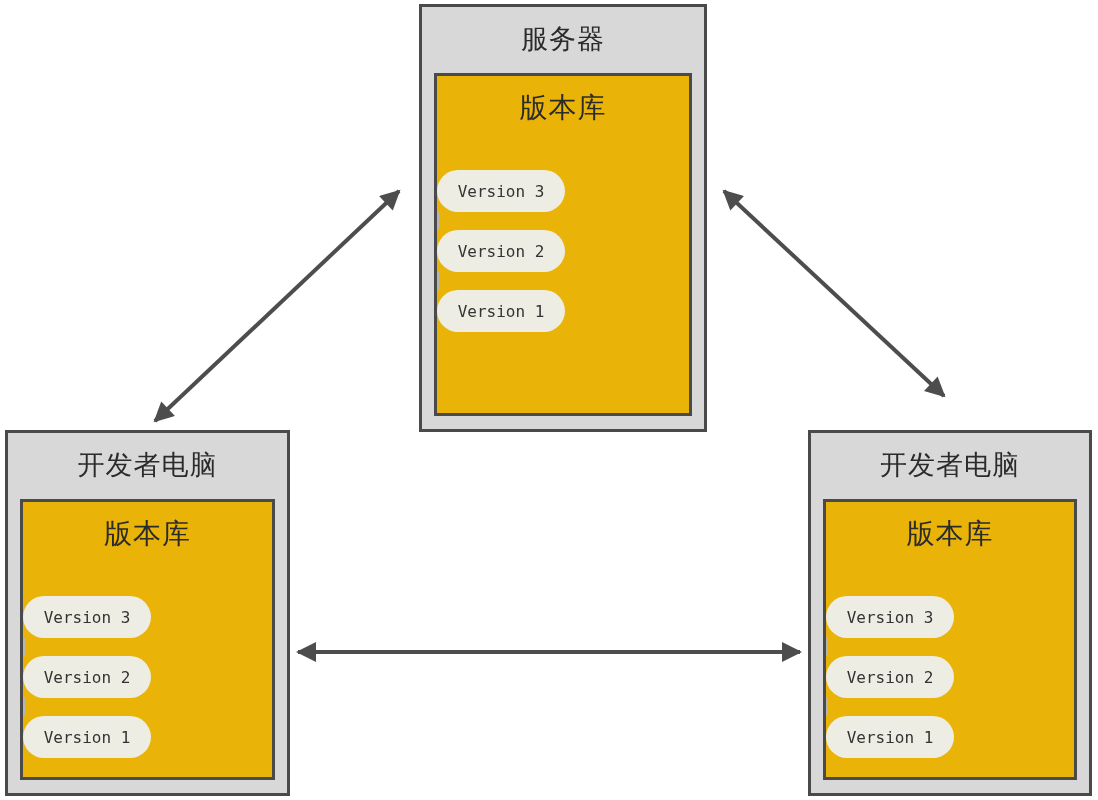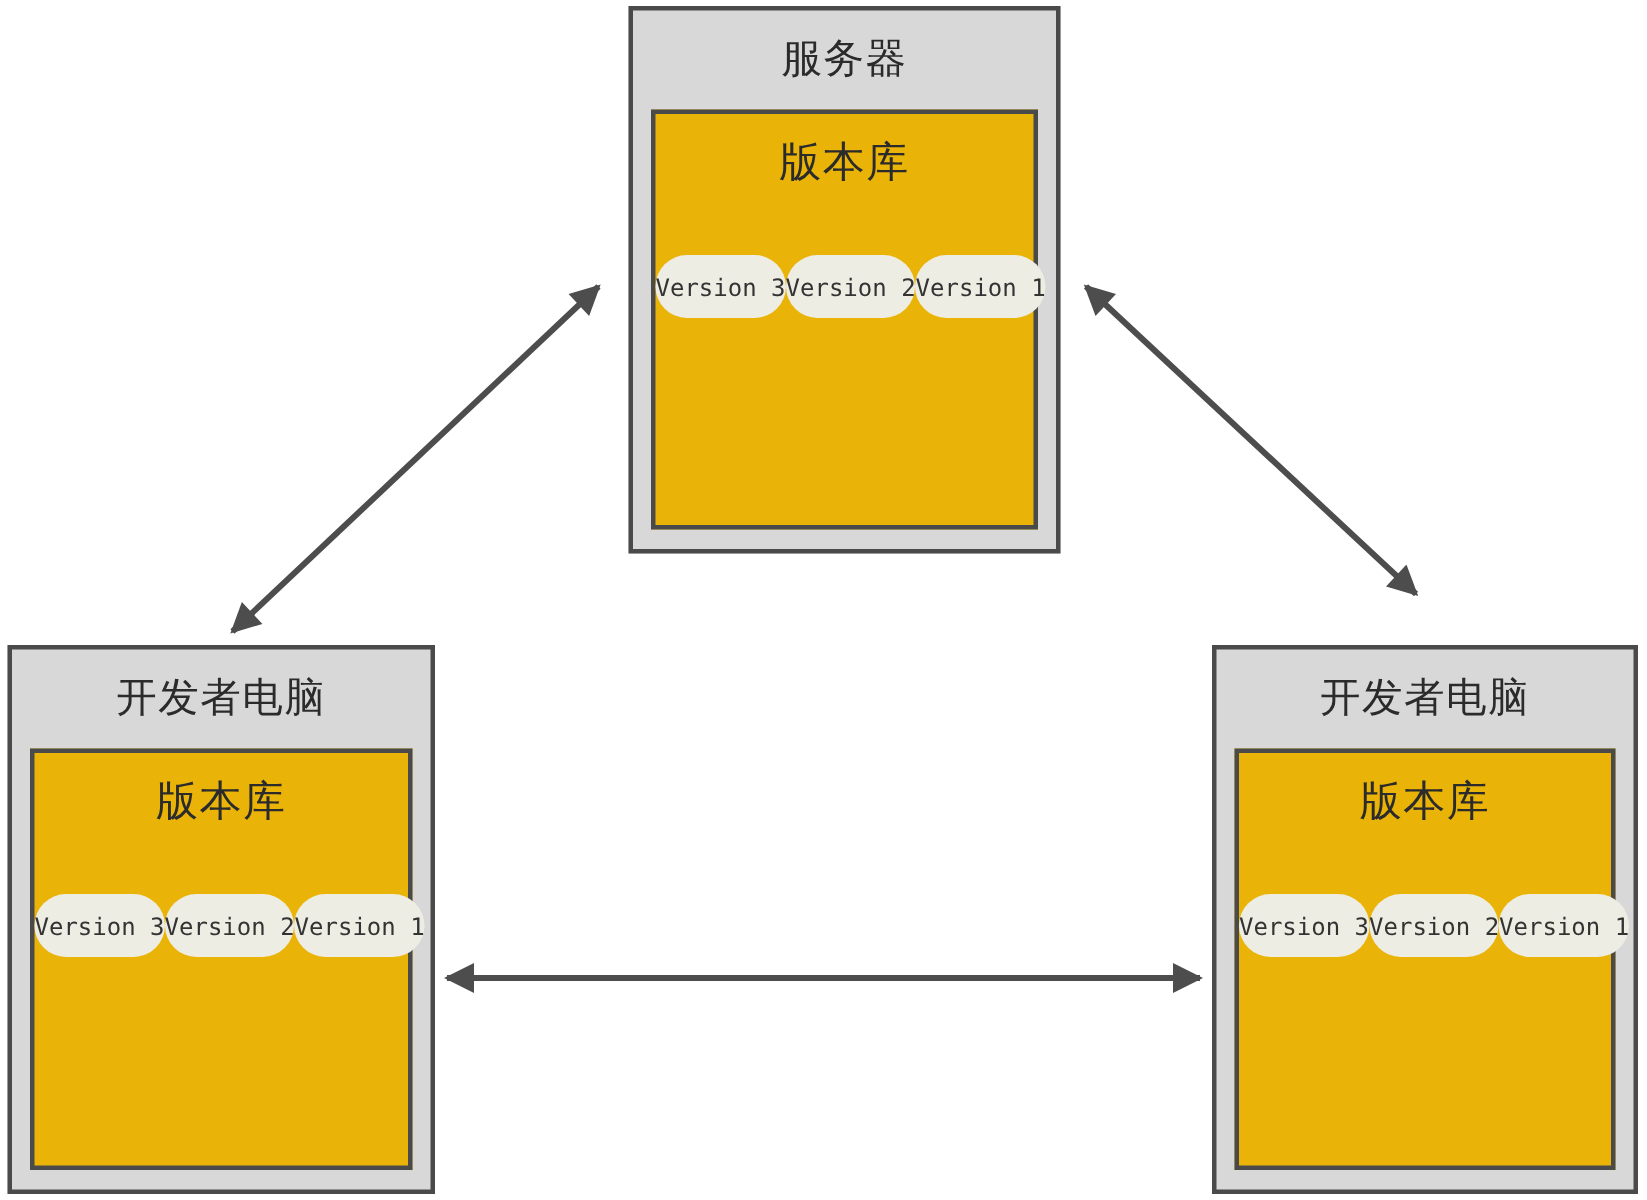--- a/index.html
+++ b/index.html
@@ -24,21 +24,21 @@
     z-index: 0;
     pointer-events: none;
   }
   .node {
     position: absolute;
     box-sizing: border-box;
     background: #d8d8d8;
     border: 3px solid #4a4a4a;
     z-index: 1;
   }
-  .node-server   { left: 419px; top: 4px;   width: 288px; height: 365px; }
+  .node-server   { left: 419px; top: 4px;   width: 288px; height: 428px; }
   .node-dev-left { left: 5px;   top: 430px; width: 285px; height: 366px; }
   .node-dev-right{ left: 808px; top: 430px; width: 284px; height: 366px; }
   .node-title {
     height: 64px;
     display: flex;
     align-items: center;
     justify-content: center;
     font-size: 27px;
     color: #2b2b2b;
     letter-spacing: 1px;
@@ -57,22 +57,22 @@
     margin-top: 12px;
     text-align: center;
     font-size: 28px;
     line-height: 40px;
     color: #2b2b2b;
     letter-spacing: 1px;
   }
   .pills {
     margin-top: 42px;
     display: flex;
-    flex-direction: row;
-    align-items: center;
+    flex-direction: column;
+    align-items: flex-start;
   }
   .pill {
     width: 128px;
     height: 42px;
     border-radius: 21px;
     background: #eeede3;
     color: #333333;
     font-family: "DejaVu Sans Mono", "Liberation Mono", monospace;
     font-size: 16px;
     display: flex;

